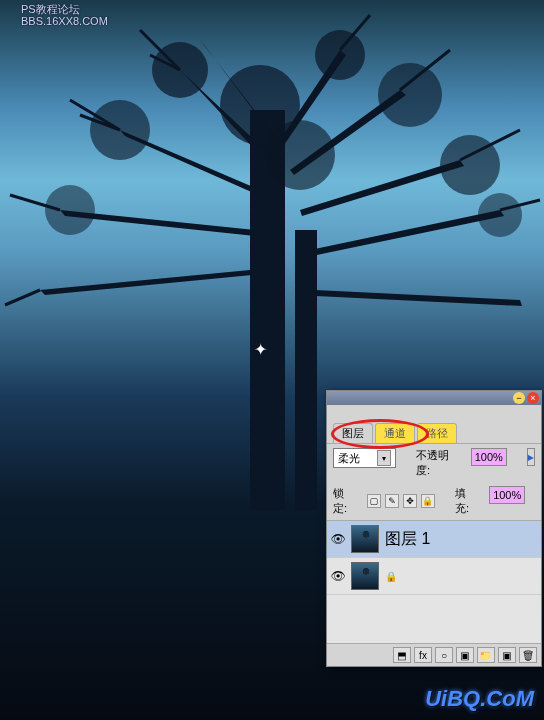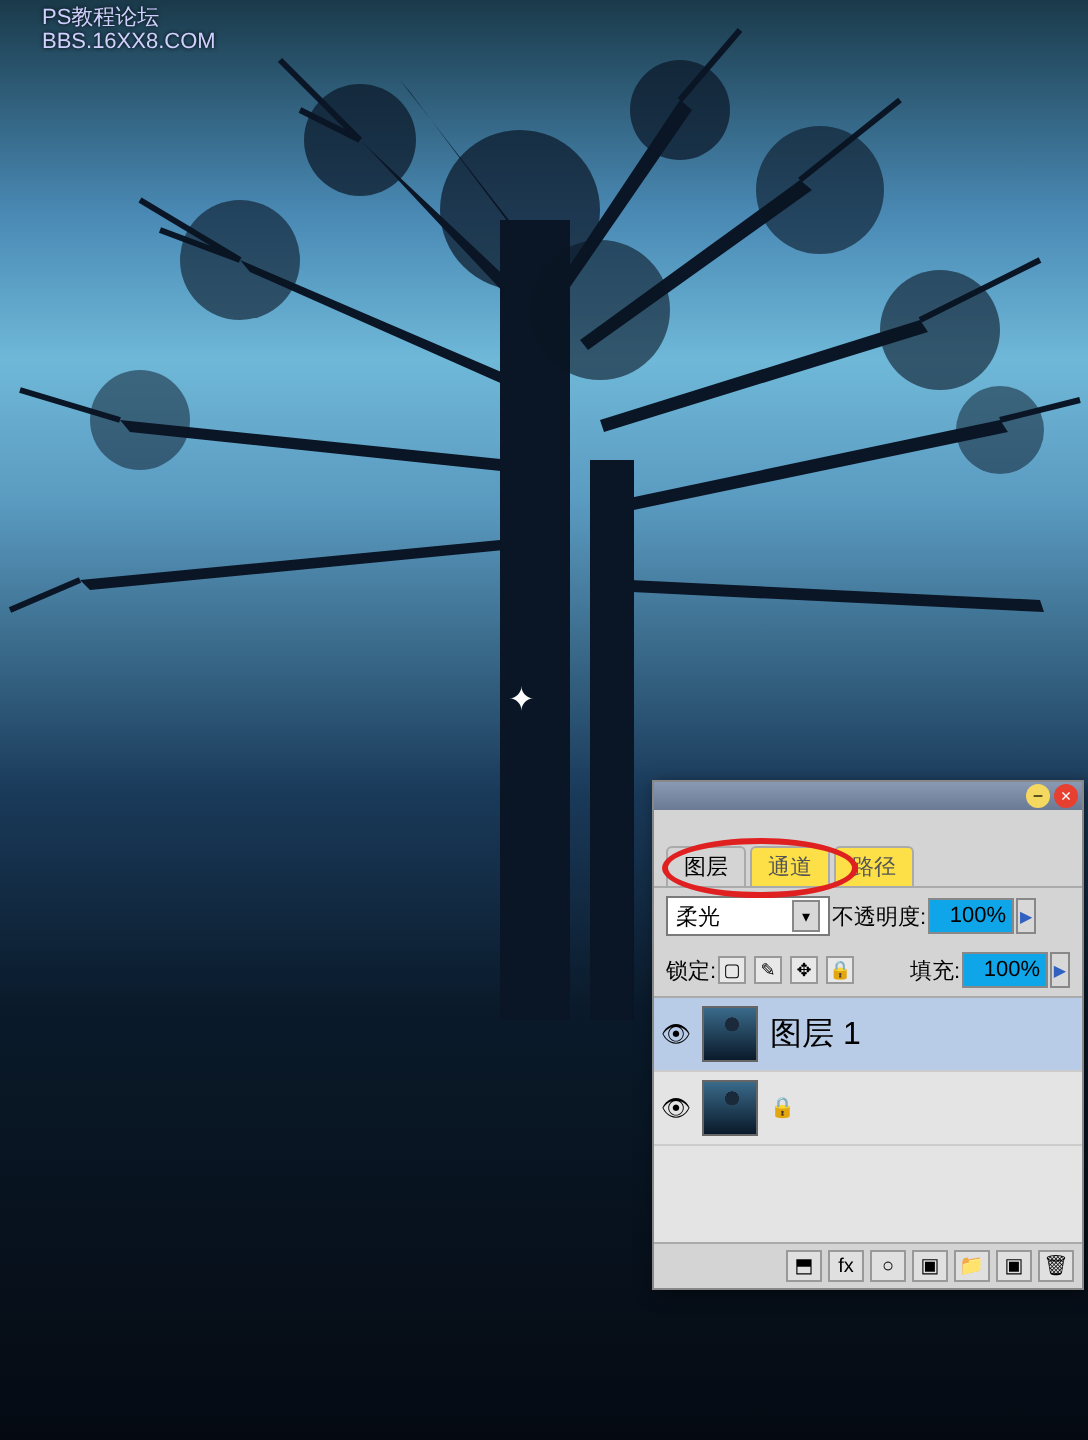--- a/index.html
+++ b/index.html
@@ -11,25 +11,25 @@
 .wm-top{position:absolute;top:3px;left:21px;color:#d0d0ff;font-size:11px;line-height:12px;text-shadow:0 0 2px #000}
 .wm-bot{position:absolute;bottom:8px;right:10px;color:#4a8aff;font-size:22px;font-weight:bold;font-style:italic;text-shadow:1px 1px 2px #000,0 0 4px #4a8aff}
 .panel{position:absolute;top:390px;right:2px;width:216px;background:#d4d4d4;border:1px solid #888;box-shadow:2px 2px 8px rgba(0,0,0,.5)}
 .panel-title{height:14px;background:linear-gradient(#8a9ab5,#6a7a95);display:flex;justify-content:flex-end;align-items:center;padding:0 2px;gap:2px}
 .tbtn{width:12px;height:12px;display:flex;align-items:center;justify-content:center;font-size:9px;border-radius:6px}
 .minbtn{background:#f5d860}
 .clsbtn{background:#e84030;color:#fff}
 .tabs{display:flex;background:#d4d4d4;border-bottom:1px solid #aaa;padding:18px 6px 0;gap:2px}
 .tab{padding:2px 8px;font-size:11px;background:#fde047;border:1px solid #aaa;border-bottom:none;border-radius:3px 3px 0 0;color:#555}
 .tab.active{background:#d4d4d4;color:#000}
-.row{display:flex;align-items:center;padding:4px 6px;font-size:11px;gap:1px}
+.row{display:flex;padding:4px 6px;font-size:11px;gap:20px}
 .blend{width:82px;height:20px;border:1px solid #7a7a7a;background:#fff;display:flex;align-items:center;justify-content:space-between;padding:0 4px;font-size:11px;position:relative}
 .blend-arrow{width:14px;height:16px;background:#d8d8d8;border:1px solid #888;display:flex;align-items:center;justify-content:center;font-size:8px}
 .oval{position:absolute;border:3px solid #e02020;border-radius:50%;width:98px;height:30px;top:28px;left:4px;pointer-events:none;z-index:10}
-.pct{width:43px;height:18px;border:1px solid #888;background:#0ea5e9;display:flex;align-items:center;justify-content:flex-end;padding:0 3px;font-size:11px}
+.pct{width:43px;height:18px;border:1px solid #888;background:#f0abfc;display:flex;align-items:center;justify-content:flex-end;padding:0 3px;font-size:11px}
 .ab{width:10px;height:18px;background:#d8d8d8;border:1px solid #888;display:flex;align-items:center;justify-content:center;color:#3060c0;font-size:8px}
 .lockicons{display:flex;gap:4px;align-items:center}
 .lki{width:14px;height:14px;border:1px solid #999;background:#e8e8e8;display:flex;align-items:center;justify-content:center;font-size:9px}
 .layers{background:#e4e4e4;border-top:1px solid #aaa}
 .layer{display:flex;align-items:center;padding:4px;gap:6px;border-bottom:1px solid #ccc}
 .layer.sel{background:#b8cce8}
 .eye{width:14px;height:14px;display:flex;align-items:center;justify-content:center;font-size:12px}
 .thumb{width:28px;height:28px;border:1px solid #666;background:linear-gradient(180deg,#3a6a8a 0%,#0a1a2a 100%);position:relative}
 .thumb::after{content:'';position:absolute;top:4px;left:8px;width:12px;height:14px;background:radial-gradient(circle at 50% 30%,#1a2a3a 30%,transparent 31%)}
 .lname{font-size:16px;flex:1}
@@ -70,20 +70,21 @@
         <circle cx="260" cy="95" r="40" opacity="0.7"></circle>
         <circle cx="300" cy="145" r="35" opacity="0.6"></circle>
       </g>
     </svg>
   </div>
   <div class="crosshair">✦</div>
   <div class="wm-top">
     <div>PS教程论坛</div>
     <div>BBS.16XX8.COM</div>
   </div>
+  <div class="wm-bot">UiBQ.CoM</div>
 
   <div class="panel">
     <div class="panel-title">
       <div class="tbtn minbtn">−</div>
       <div class="tbtn clsbtn">×</div>
     </div>
     <div class="tabs">
       <div class="tab active">图层</div>
       <div class="tab">通道</div>
       <div class="tab">路径</div>

